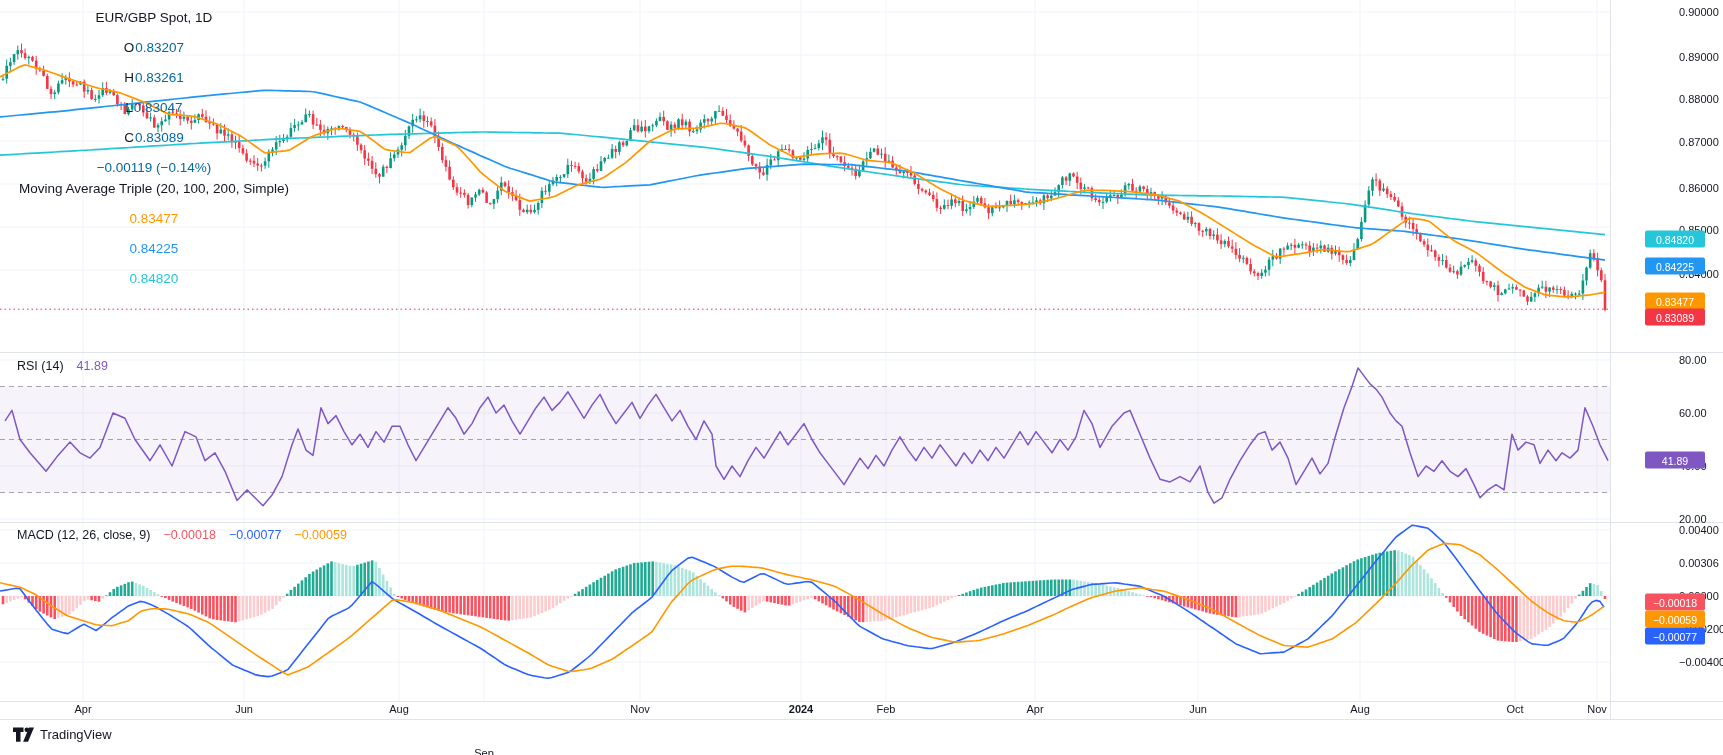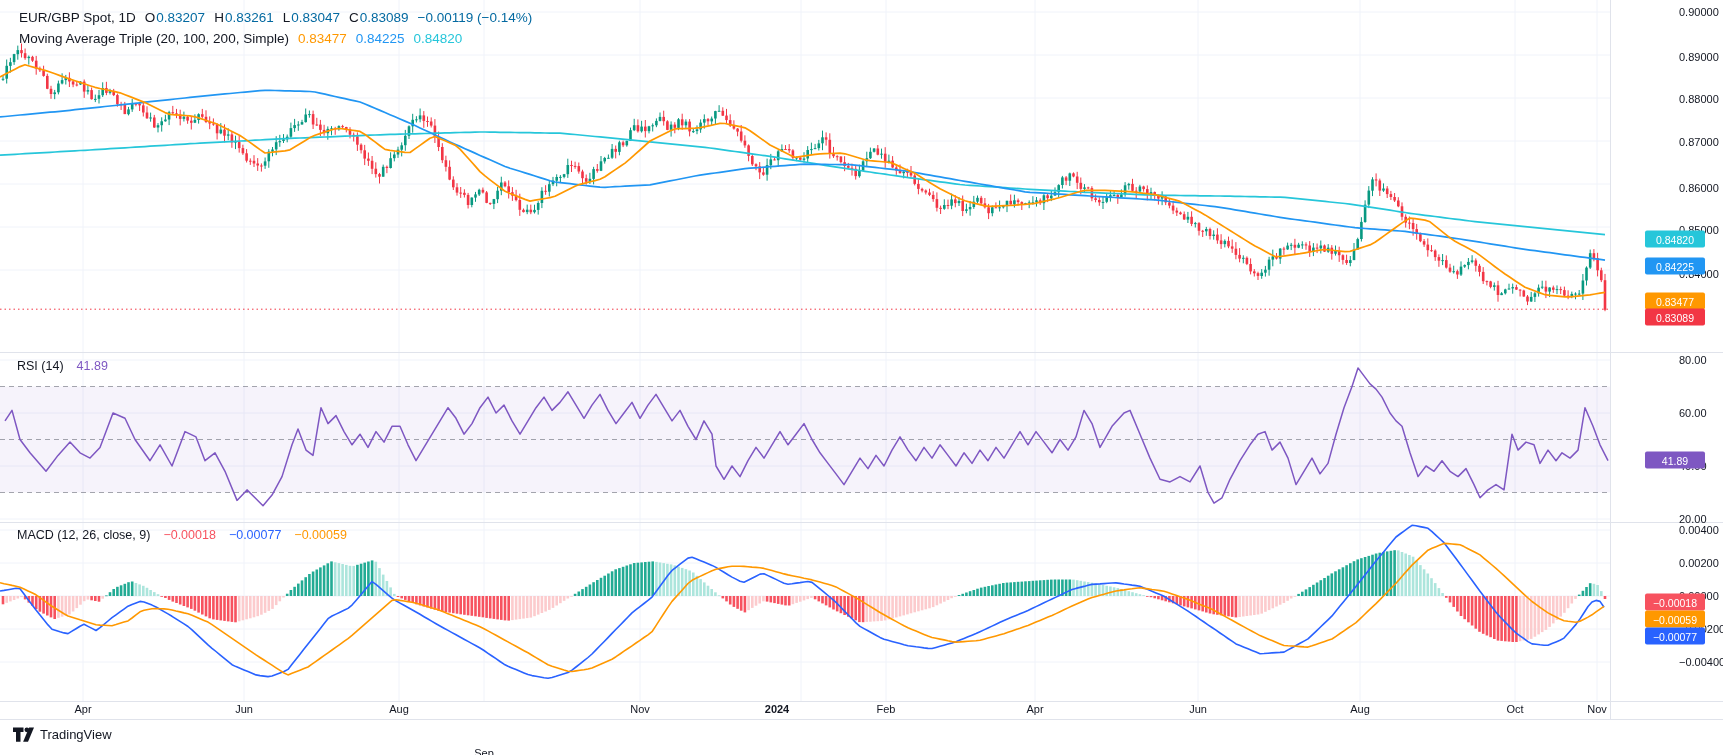--- a/index.html
+++ b/index.html
@@ -2,21 +2,21 @@
 <html><head>
 <meta charset="utf-8">
 <style>
   html,body{margin:0;padding:0}
   body{width:1723px;height:755px;position:relative;overflow:hidden;background:#fff;
        font-family:"Liberation Sans",sans-serif;color:#131722;}
   #chart-svg{position:absolute;left:0;top:0;}
   .sep{position:absolute;left:0;width:1723px;height:1px;background:#e0e3eb;}
   .vsep{position:absolute;top:0;width:1px;background:#e0e3eb;}
   .hdr{position:absolute;left:19px;top:7px;font-size:13.5px;line-height:21px;white-space:nowrap;}
-  .hdr .row{display:flex;gap:9px;align-items:flex-end;}
+  .hdr .row{display:flex;gap:9px;align-items:center;flex-direction:column;}
   .hdr .kv b{font-weight:400;color:#131722;margin-right:1px;}
   .red{color:#0369a1}
   .subhdr{position:absolute;left:17px;font-size:12.5px;white-space:nowrap;}
   .subhdr span{margin-right:7px;}
   .axlbl{position:absolute;left:1655px;font-size:11px;color:#131722;line-height:11px;
          transform:translateY(-50%);letter-spacing:0;margin-left:24px;}
   .badge{position:absolute;left:1645px;width:60px;height:17px;border-radius:2px;color:#fff;
          font-size:10.5px;display:flex;align-items:center;justify-content:center;
          transform:translateY(-50%);font-weight:400;}
   .tlbl{position:absolute;top:703px;font-size:11px;color:#131722;transform:translateX(-50%);line-height:12px;}
@@ -1424,35 +1424,35 @@
   </div>
 <div id="rsi-axis">
     <div class="axlbl" style="top: 360px;">80.00</div>
     <div class="axlbl" style="top: 413px;">60.00</div>
     <div class="axlbl" style="top: 466px;">40.00</div>
     <div class="axlbl" style="top: 519px;">20.00</div>
     <div class="badge" style="top: 460px; background: rgb(126, 87, 194);">41.89</div>
   </div>
 <div id="macd-axis">
     <div class="axlbl" style="top: 530px;">0.00400</div>
-    <div class="axlbl" style="top: 563px;">0.00200</div>
+    <div class="axlbl" style="top: 563px;">0.00306</div>
     <div class="axlbl" style="top: 596px;">0.00000</div>
     <div class="axlbl" style="top: 629px;">−0.00200</div>
     <div class="axlbl" style="top: 662px;">−0.00400</div>
     <div class="badge" style="top: 602px; background: rgb(247, 82, 95);">−0.00018</div>
     <div class="badge" style="top: 619px; background: rgb(255, 152, 0);">−0.00059</div>
     <div class="badge" style="top: 636px; background: rgb(41, 98, 255);">−0.00077</div>
   </div>
 <div id="time-axis">
     <div class="tlbl" style="left: 83px;">Apr</div>
     <div class="tlbl" style="left: 244px;">Jun</div>
     <div class="tlbl" style="left: 399px;">Aug</div>
     <div class="tlbl" style="left: 484px; margin-top: 44px;">Sep</div>
     <div class="tlbl" style="left: 640px;">Nov</div>
-    <div class="tlbl bold" style="left: 777px;">2024</div>
+    <div class="tlbl bold" style="left: 801px;">2024</div>
     <div class="tlbl" style="left: 886px;">Feb</div>
     <div class="tlbl" style="left: 1035px;">Apr</div>
     <div class="tlbl" style="left: 1198px;">Jun</div>
     <div class="tlbl" style="left: 1360px;">Aug</div>
     <div class="tlbl" style="left: 1515px;">Oct</div>
     <div class="tlbl" style="left: 1597px;">Nov</div>
   </div>
 
 <div class="logo">
   <svg width="21" height="15" viewBox="0 0 28 19">

